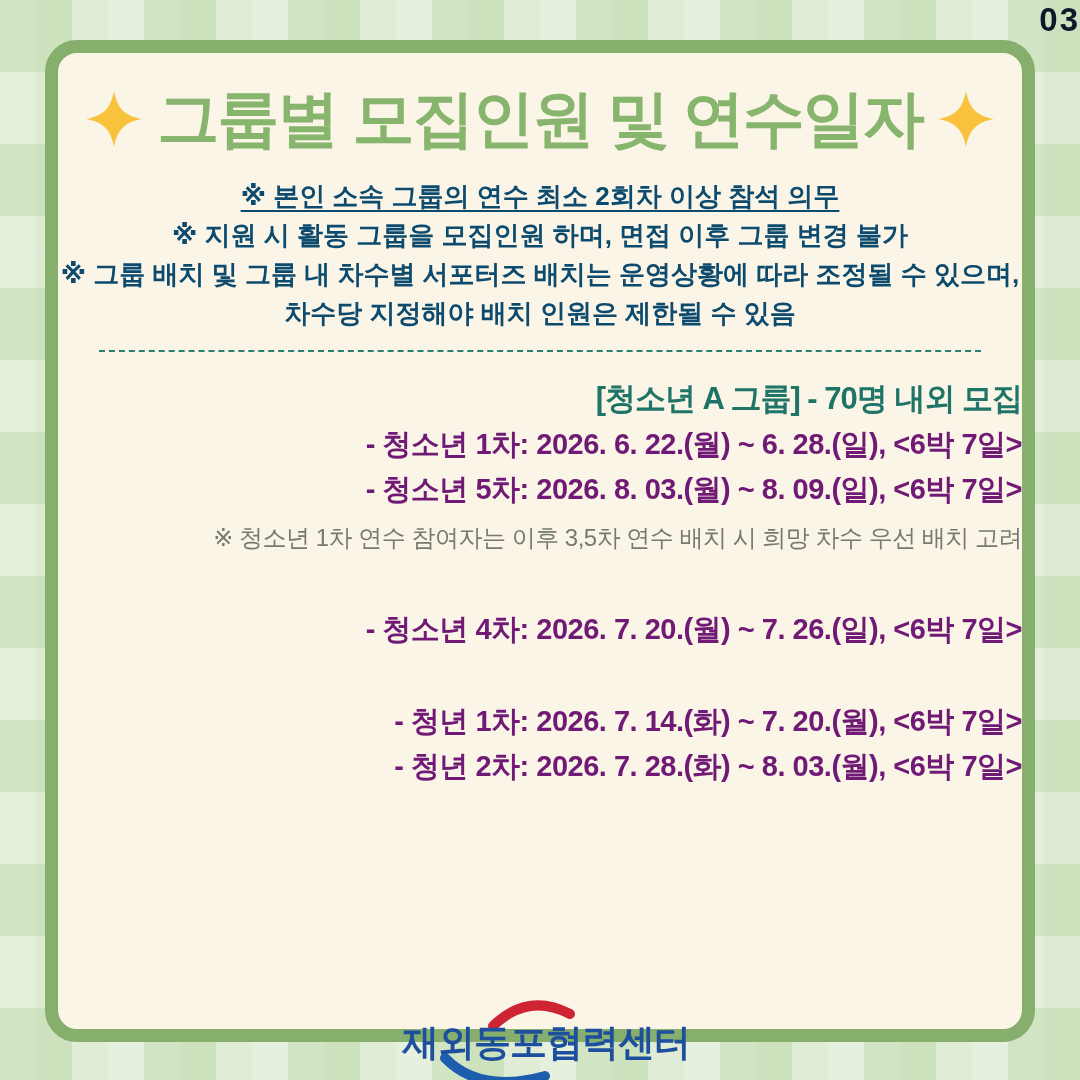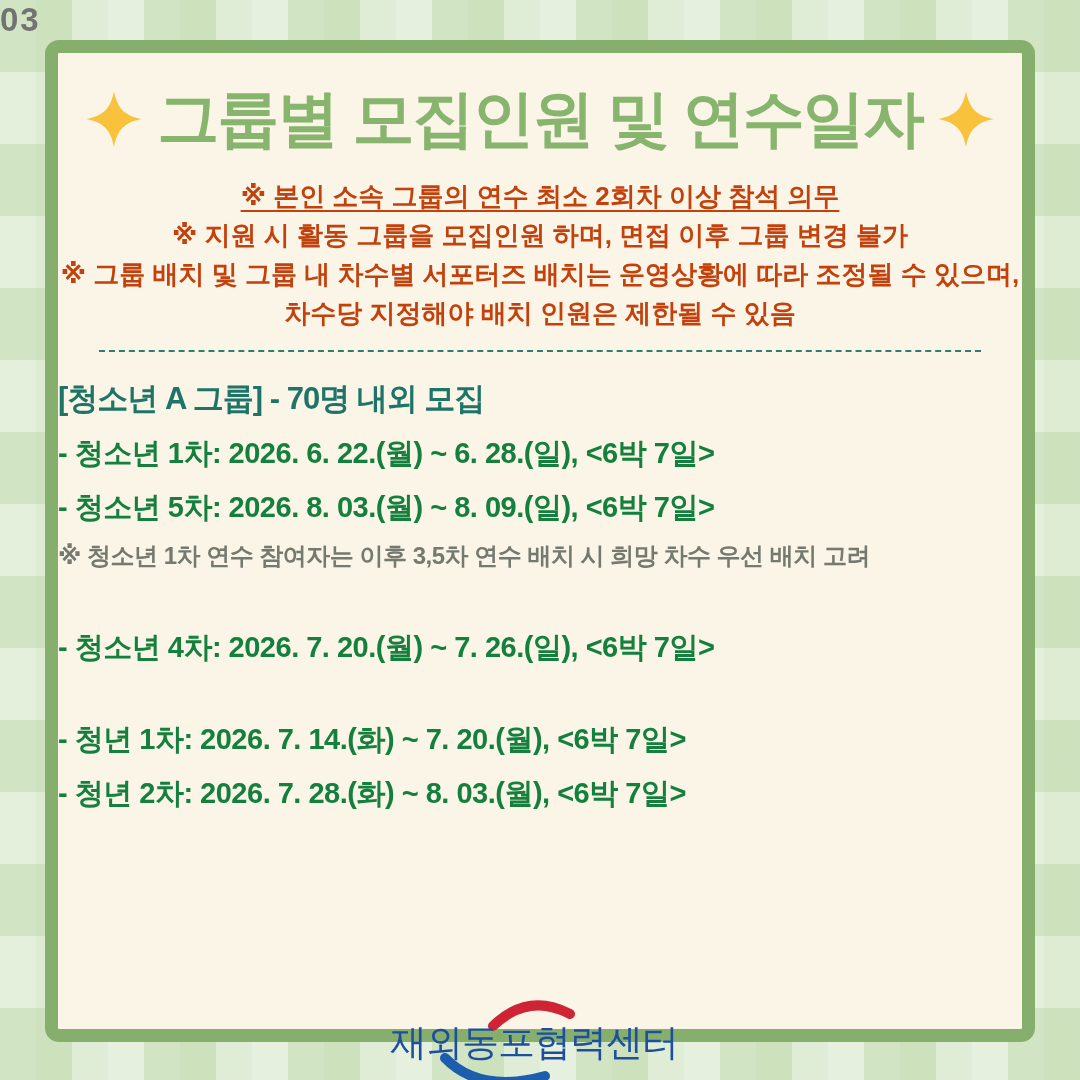--- a/index.html
+++ b/index.html
@@ -7,62 +7,62 @@
     width:1080px;height:1080px;position:relative;overflow:hidden;
     font-family:"Liberation Sans","DejaVu Sans",sans-serif;
     background-color:#ffffff;
     background-image:
       repeating-linear-gradient(90deg, rgba(150,193,118,0.26) 0 72px, rgba(150,193,118,0.0) 72px 144px),
       repeating-linear-gradient(0deg, rgba(150,193,118,0.24) 0 72px, rgba(150,193,118,0.0) 72px 144px),
       repeating-linear-gradient(90deg, rgba(150,193,118,0.08) 36px 108px, rgba(150,193,118,0.0) 108px 180px);
   }
   .page-number{
     position:absolute;top:1px;left:0;width:100%;
-    text-align:left;font-size:33px;font-weight:800;color:#737373;letter-spacing:2px;
+    text-align:right;font-size:33px;font-weight:800;color:#0f172a;letter-spacing:2px;
   }
   .card{
     position:absolute;left:45px;top:40px;width:990px;height:1002px;
-    box-sizing:border-box;border:13px solid #86ae6c;border-radius:14px;
+    box-sizing:border-box;border:13px solid #86ae6c;border-radius:32px;
     background:#faf5e7;
   }
   .title-row{
     margin-top:24px;display:flex;justify-content:center;align-items:center;gap:14px;
   }
   .title{
     font-size:62px;font-weight:800;color:#87b56d;letter-spacing:-2px;white-space:nowrap;
   }
   .sparkle{width:58px;height:58px;flex:0 0 auto;}
   .notices{
-    margin-top:16px;text-align:center;color:#c2410c;
+    margin-top:16px;text-align:center;color:#0c4a6e;
     font-size:26px;line-height:39px;font-weight:600;
   }
   .notice-strong{
     font-weight:800;text-decoration:underline;
     text-decoration-thickness:2px;text-underline-offset:5px;
   }
   .divider{
     width:882px;margin:17px auto 0;border:0;border-top:2px dashed #2b7f71;height:0;
   }
-  .section{text-align:left;}
+  .section{text-align:right;}
   .section-a{margin-top:26px;}
   .section-b{margin-top:56px;}
   .section-c{margin-top:52px;}
   .section-header{font-size:31px;font-weight:800;color:#1e7466;letter-spacing:-1px;}
   .session-item{
-    margin-top:14px;font-size:29px;font-weight:600;color:#15803d;letter-spacing:-0.5px;white-space:nowrap;
+    margin-top:5px;font-size:29px;font-weight:600;color:#701a75;letter-spacing:-0.5px;white-space:nowrap;
   }
   .section .session-item:first-of-type{margin-top:17px;}
-  .section-note{margin-top:12px;font-size:24px;font-weight:700;color:#75796f;letter-spacing:-0.5px;}
+  .section-note{margin-top:12px;font-size:24px;font-weight:400;color:#75796f;letter-spacing:-0.5px;}
   .logo{
     position:absolute;left:390px;top:994px;width:300px;height:96px;z-index:5;
   }
   .logo-arcs{position:absolute;left:0;top:0;width:300px;height:96px;}
   .logo-text{
-    position:absolute;left:0;top:24px;width:100%;text-align:left;
-    font-size:37px;font-weight:400;color:#1d4f9e;letter-spacing:-1px;white-space:nowrap;
+    position:absolute;left:0;top:24px;width:100%;text-align:right;
+    font-size:37px;font-weight:700;color:#1d4f9e;letter-spacing:-1px;white-space:nowrap;
   }
 </style>
 </head>
 <body>
 
 <div class="page-number">03</div>
 
 <div class="card">
 
   <div class="title-row">

